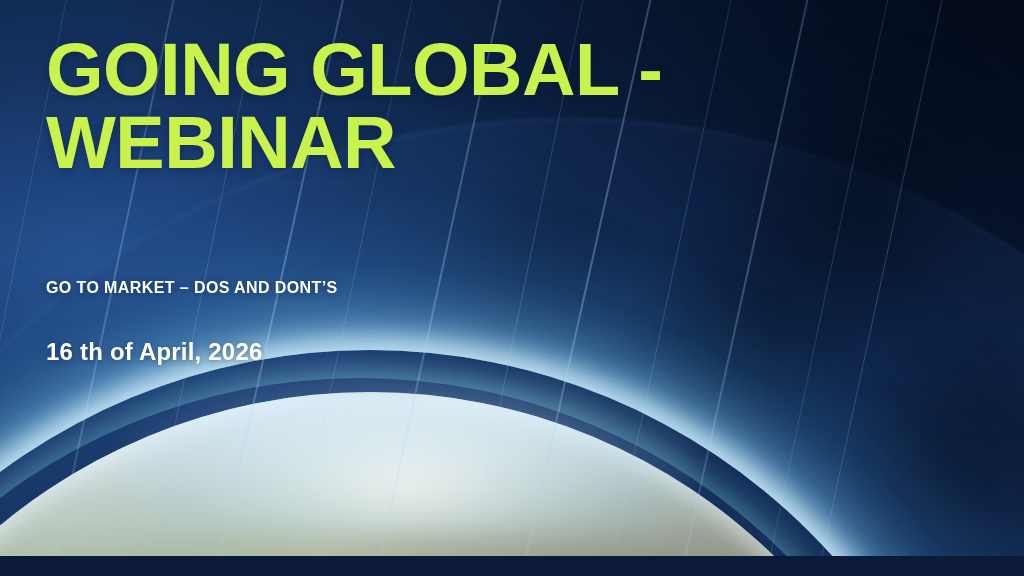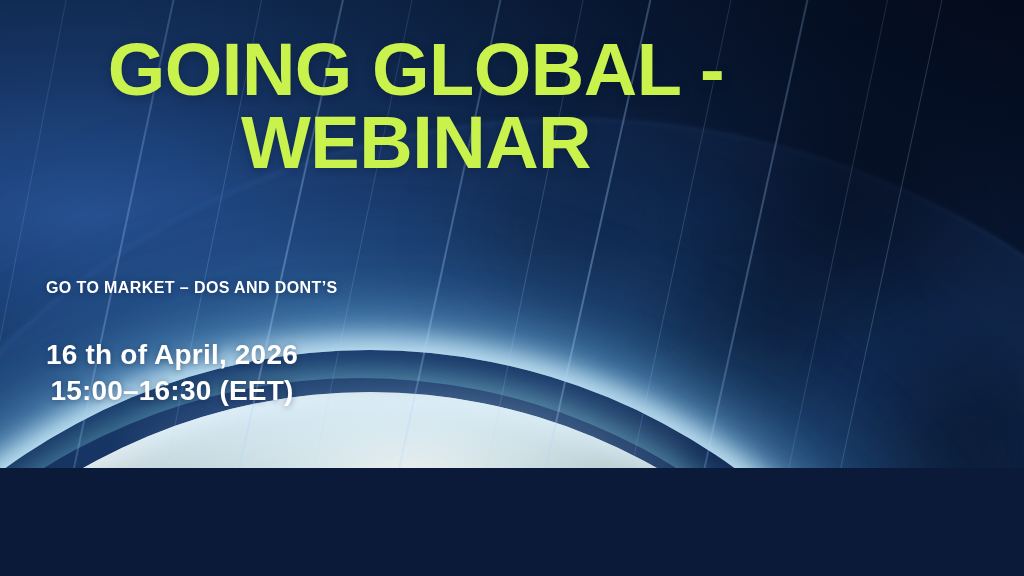--- a/index.html
+++ b/index.html
@@ -7,24 +7,23 @@
 
   html, body {
     width:1024px; height:576px;
     overflow:hidden;
     background:#0a1a38;
     font-family:"Liberation Sans", sans-serif;
   }
 
   #slide {
     position:relative;
-    width:1024px; height:468px;
+    width:1024px; height:556px;
     overflow:hidden;
     background:#0f766e;
-    text-align:center;
   }
 
   
   .layer { position:absolute; inset:0; pointer-events:none; }
 
   
   .bg-base {
     background:
       radial-gradient(125% 105% at 8% 46%,
         #26508f 0%,
@@ -218,21 +217,21 @@
     font-weight:bold;
     letter-spacing:0.4px;
     text-transform:uppercase;
     text-shadow:0 1px 6px rgba(0,18,48,0.40);
   }
 
   .datetime {
     position:absolute;
     left:0; top:337px;
     color:#ffffff;
-    font-size:28px;
+    font-size:24px;
     font-weight:bold;
     line-height:1.28;
     letter-spacing:0.2px;
     text-shadow:0 1px 6px rgba(0,18,48,0.40);
   }
   .datetime div { white-space:nowrap; }
 </style>
 </head>
 <body>
 
@@ -281,17 +280,16 @@
     </div>
 
   <div class="content">
     <div class="title">GOING GLOBAL -
 WEBINAR</div>
 
     <div class="subtitle">GO TO MARKET – DOS AND DONT’S</div>
 
     <div class="datetime">
       <div>16 th of April, 2026</div>
-      <div>15:00–16:30 (EET)</div>
     </div>
   </div>
 
 </div>
 
 </body></html>

